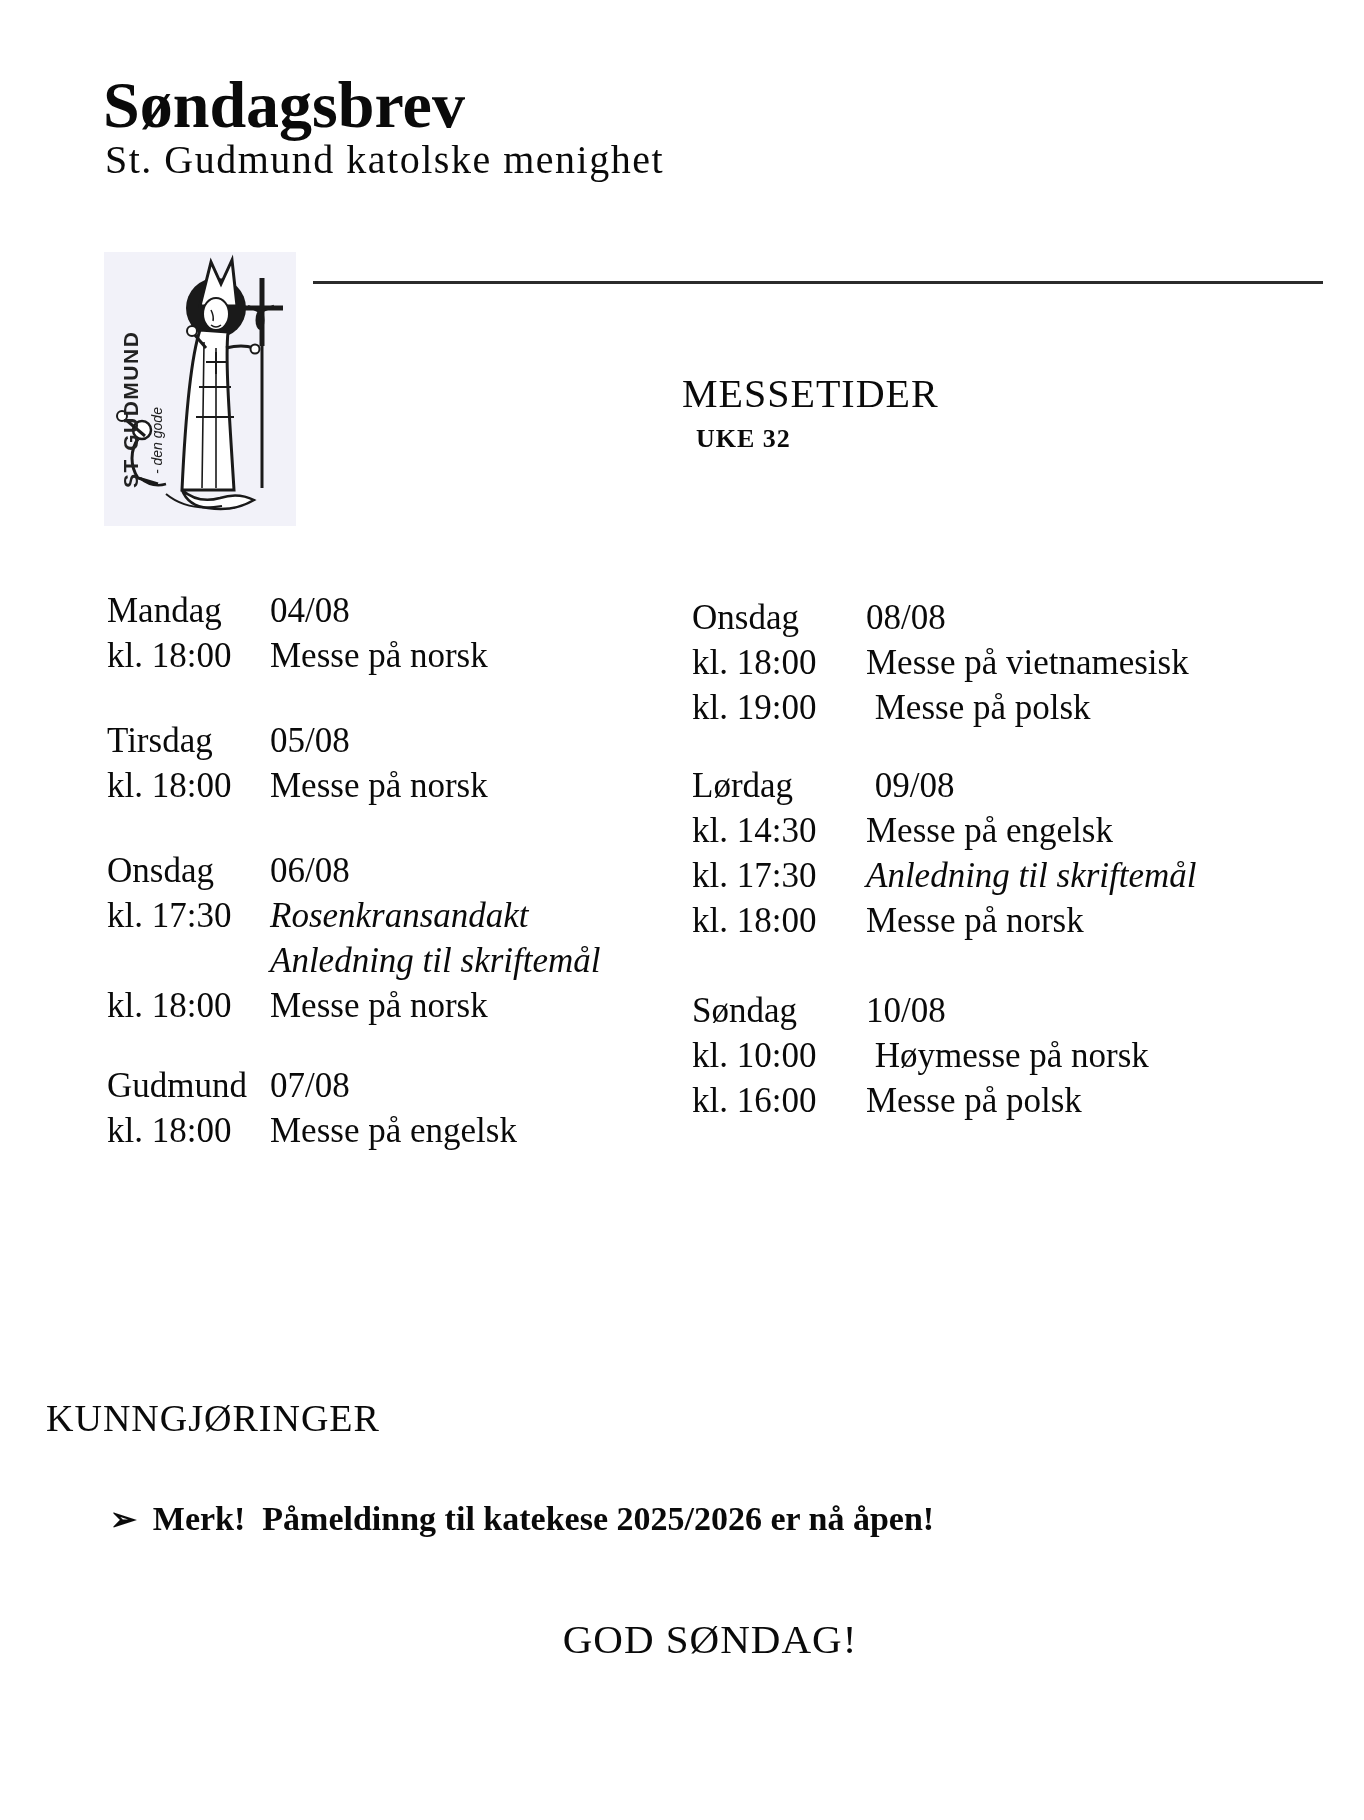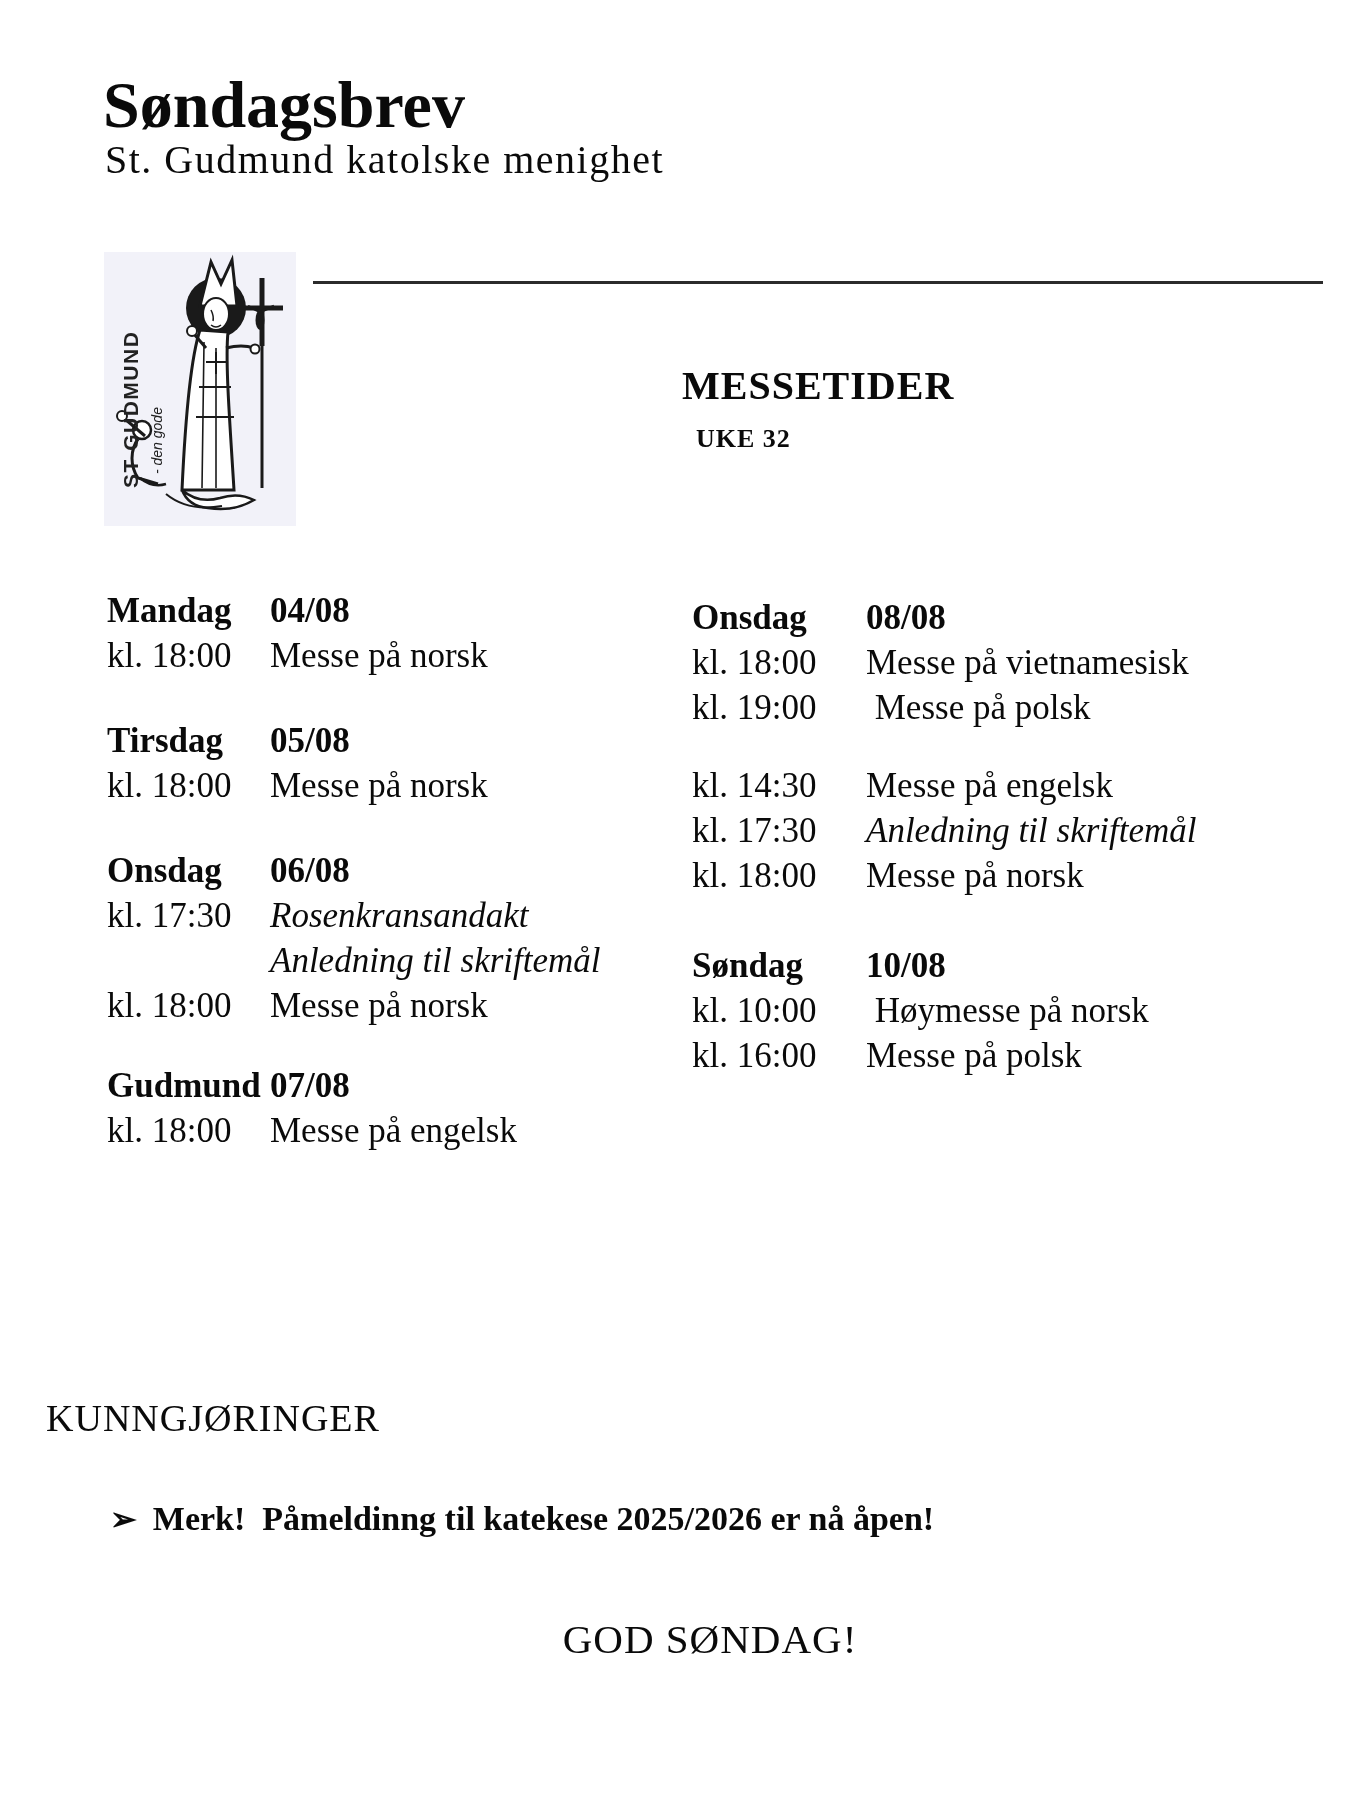--- a/index.html
+++ b/index.html
@@ -6,30 +6,30 @@
   body{
     width:1364px;height:1820px;position:relative;background:#ffffff;
     font-family:"Liberation Serif", serif;color:#0a0a0a;overflow:hidden;
   }
   .abs{position:absolute;}
   .page-title{left:103px;top:70px;font-size:66px;font-weight:bold;letter-spacing:0px;line-height:1.05;}
   .page-subtitle{left:105px;top:138px;font-size:40px;letter-spacing:1.5px;line-height:1.1;font-family:Liberation Serif, serif;}
   .logo-box{left:104px;top:252px;width:192px;height:274px;}
   .logo-box svg{display:block;width:100%;height:100%;}
   .rule{left:313px;top:281px;width:1010px;height:3px;background:#2b2b2b;}
-  .mass-heading{left:682px;top:362px;font-size:40px;font-weight:bold;letter-spacing:1px;}
+  .mass-heading{left:682px;top:370px;font-size:40px;font-weight:normal;letter-spacing:1px;}
   .mass-week{left:696px;top:424px;font-size:26px;font-weight:bold;letter-spacing:1px;}
   .col{position:absolute;width:600px;}
   .col-left{left:107px;top:588px;}
   .col-right{left:692px;top:595px;}
   .srow{display:flex;font-size:35px;line-height:45px;}
   .col-left .stime{width:163px;flex:0 0 163px;}
   .col-right .stime{width:174px;flex:0 0 174px;}
   .stime,.sevent{white-space:pre;}
-  .day .stime,.day .sevent{font-weight:bold;}
+  .day .stime,.day .sevent{font-weight:normal;}
   .it{font-style:italic;}
   .mt40{margin-top:40px}.mt35{margin-top:35px}.mt33{margin-top:33px}.mt45{margin-top:45px}
   .ann-heading{left:46px;right:0;top:1396px;text-align:left;font-size:38px;letter-spacing:1px;}
   .ann-item{left:110px;top:1500px;font-size:34px;font-weight:bold;white-space:pre;display:flex;align-items:baseline;}
   .ann-bullet{margin-right:16px;font-size:32px;}
   .closing{left:56px;right:0;top:1615px;text-align:center;font-size:41px;letter-spacing:1px;}
 </style>
 </head>
 <body>
 
@@ -142,20 +142,24 @@
     <div class="srow">
       <span class="stime">kl. 18:00</span>
       <span class="sevent">Messe på vietnamesisk</span>
     </div>
     <div class="srow">
       <span class="stime">kl. 19:00</span>
       <span class="sevent"> Messe på polsk</span>
     </div>
   </div>
   <div class="block mt33">
+    <div class="srow day">
+      <span class="stime">Lørdag</span>
+      <span class="sevent"> 09/08</span>
+    </div>
     <div class="srow">
       <span class="stime">kl. 14:30</span>
       <span class="sevent">Messe på engelsk</span>
     </div>
     <div class="srow">
       <span class="stime">kl. 17:30</span>
       <span class="sevent it">Anledning til skriftemål</span>
     </div>
     <div class="srow">
       <span class="stime">kl. 18:00</span>

